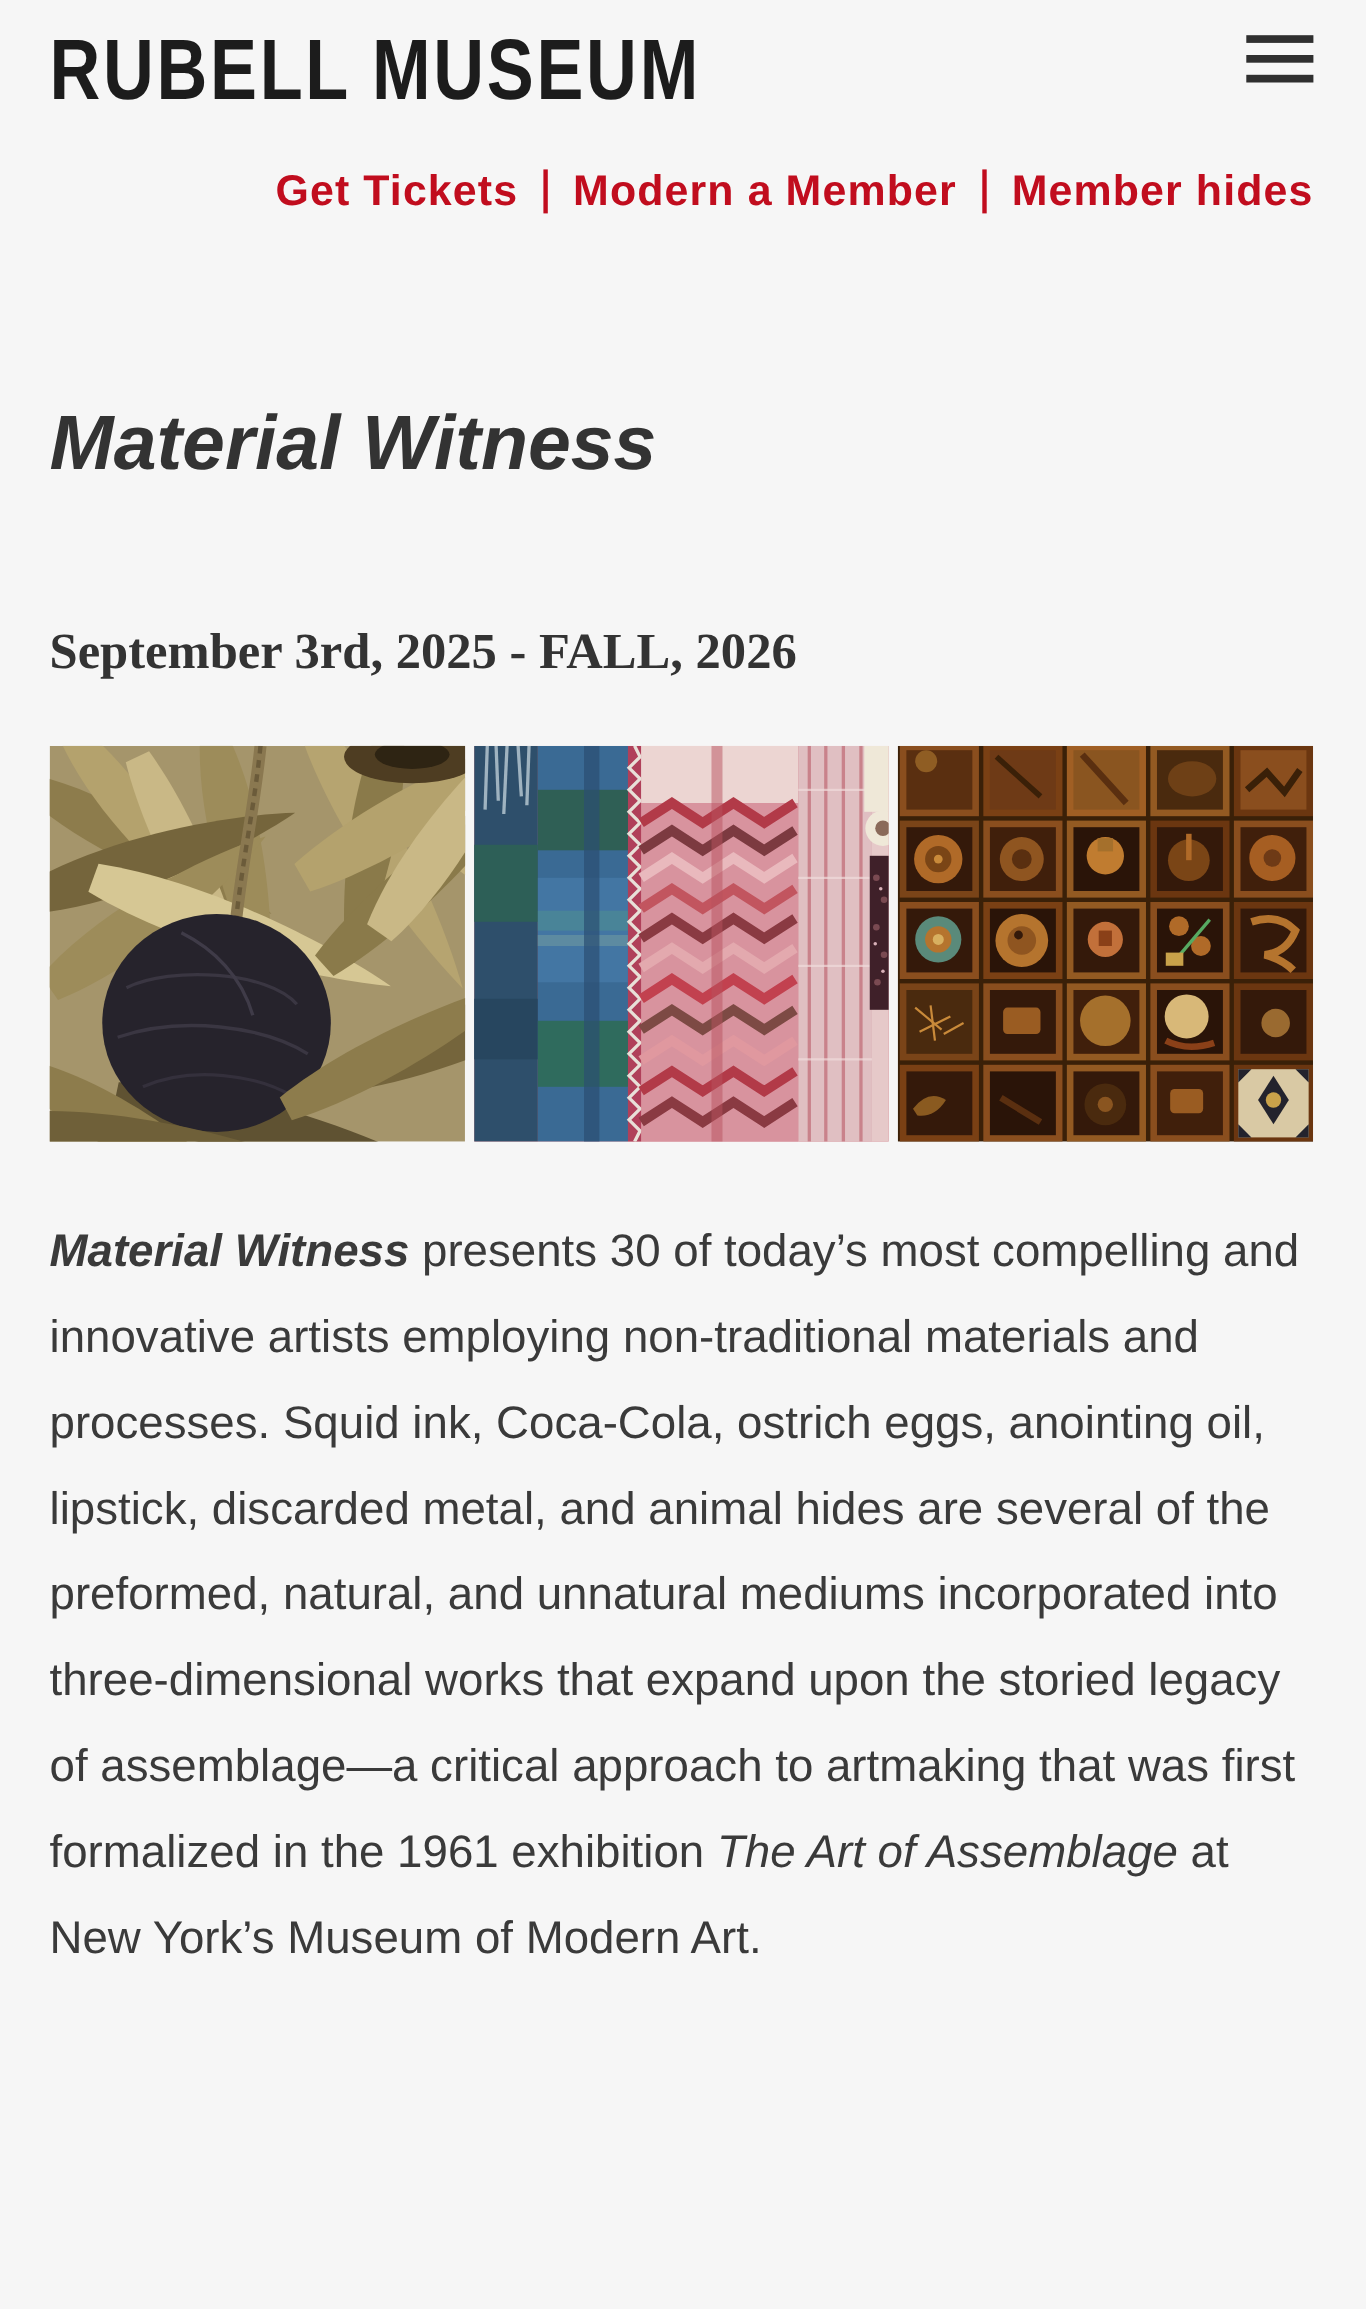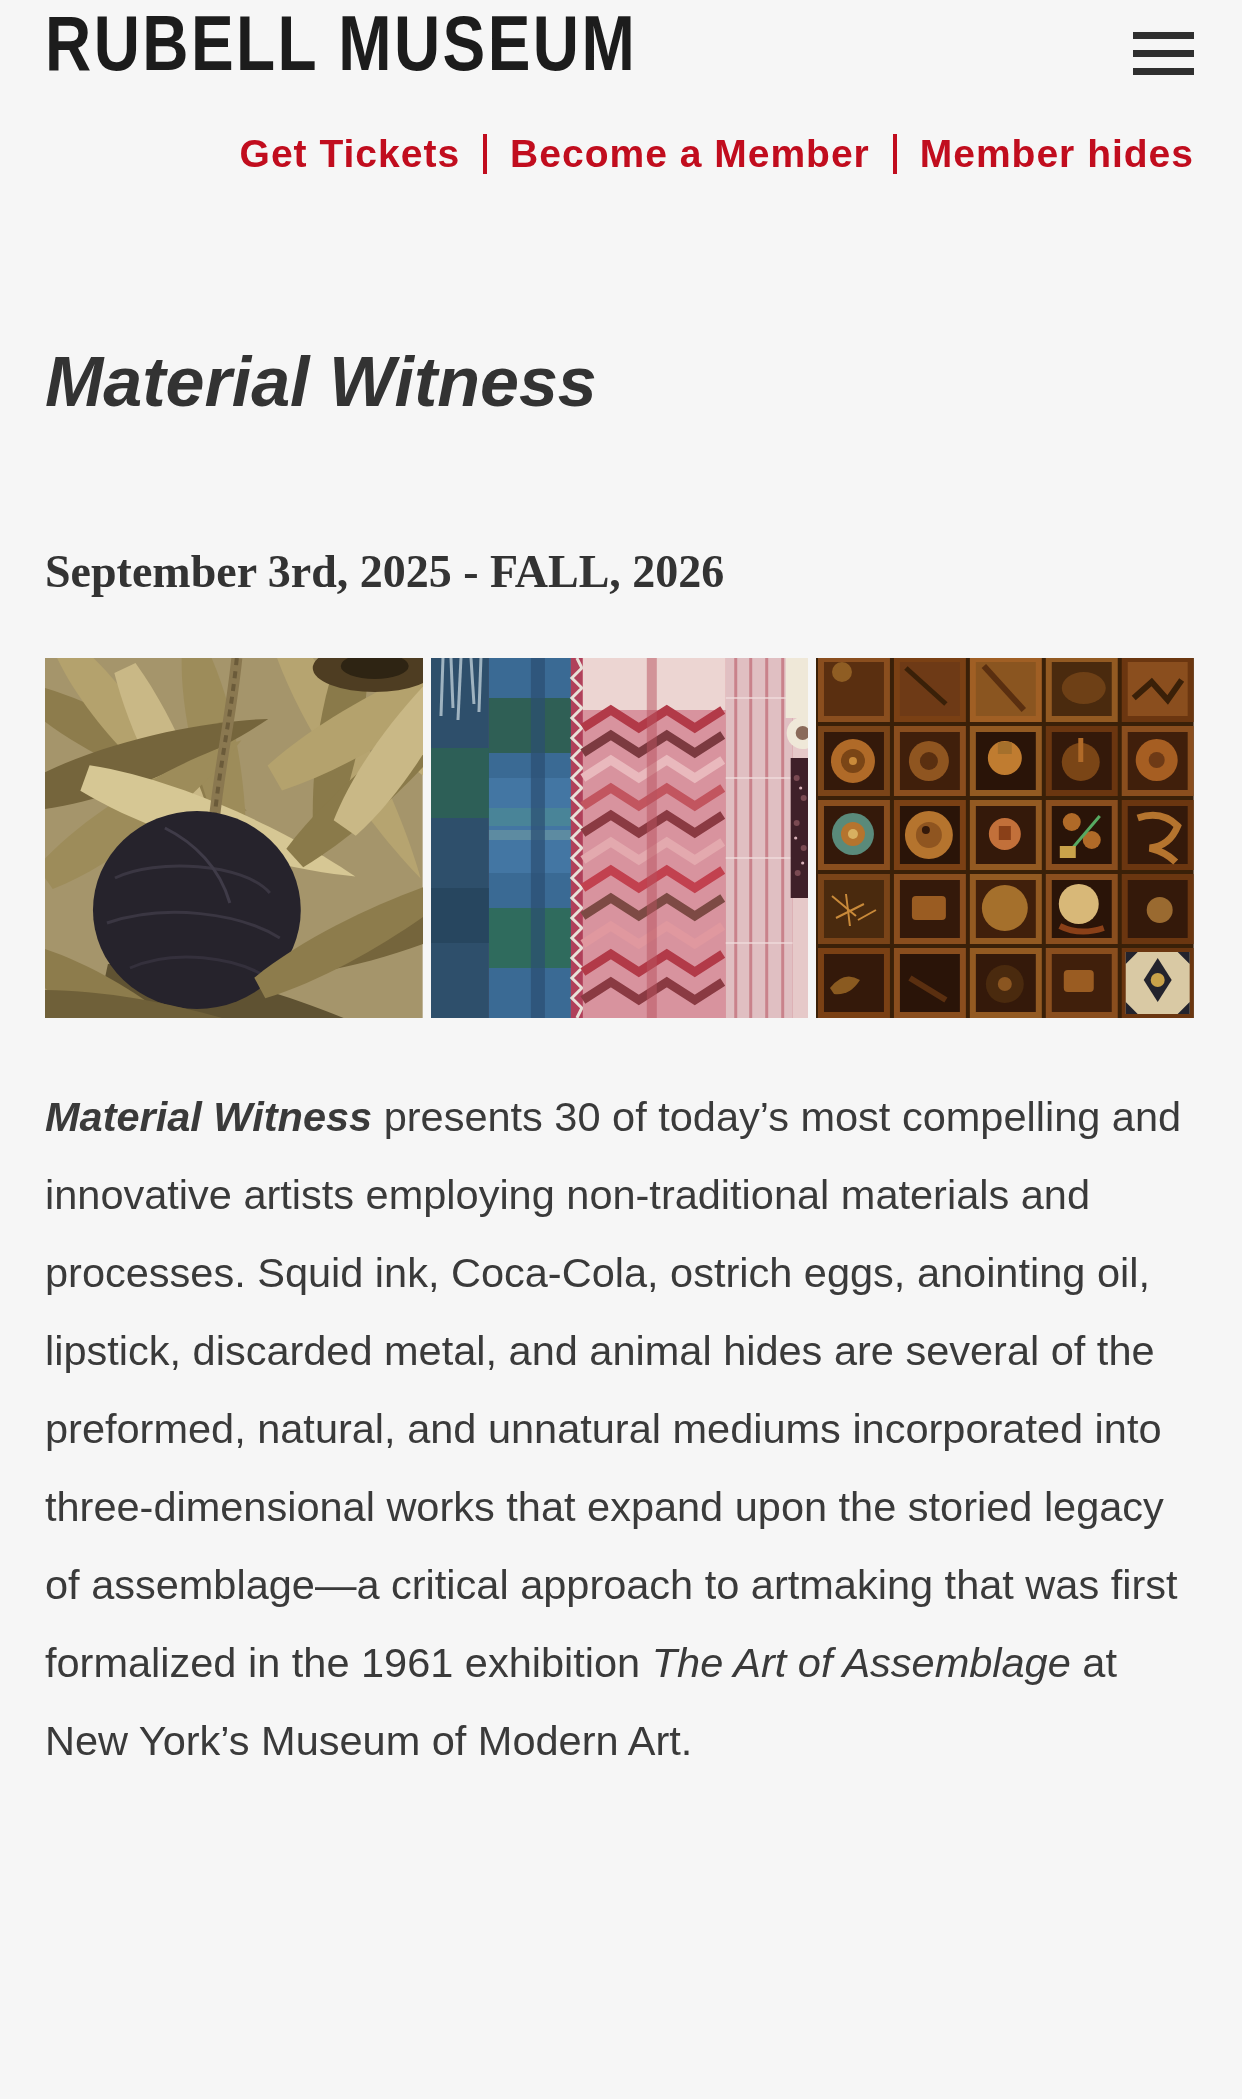--- a/index.html
+++ b/index.html
@@ -5,21 +5,21 @@
   html,body{margin:0;padding:0;}
   body{
     width:1242px;height:2099px;overflow:hidden;position:relative;
     background:#f6f6f6;
     font-family:"Liberation Sans",sans-serif;
     -webkit-font-smoothing:antialiased;
   }
   .page{padding:0 48px 0 45px;position:relative;}
 
   
-  .header{padding-top:4px;position:relative;}
+  .header{padding-top:24px;position:relative;}
   .logo{
     display:inline-block;
     font-size:78px;line-height:1;font-weight:bold;color:#1c1c1c;
     letter-spacing:3px;white-space:nowrap;
     transform:scaleX(.82);transform-origin:left center;
     text-decoration:none;cursor:pointer;
   }
   .menu-btn{
     position:absolute;top:32px;right:0;width:61px;height:43px;
     background:none;border:none;padding:0;cursor:pointer;
@@ -70,21 +70,21 @@
     <button class="menu-btn" aria-label="menu">
       <span class="bar"></span>
       <span class="bar"></span>
       <span class="bar"></span>
     </button>
   </header>
 
   <nav class="nav">
     <a>Get Tickets</a>
     <span class="pipe">|</span>
-    <a>Become a Member</a>
+    <a>Modern a Member</a>
     <span class="pipe">|</span>
     <a>Member hides</a>
   </nav>
 
   <h1 class="title">Material Witness</h1>
   <h2 class="dates">September 3rd, 2025 - FALL, 2026</h2>
 
   <div class="img-row">
 
     <figure>

